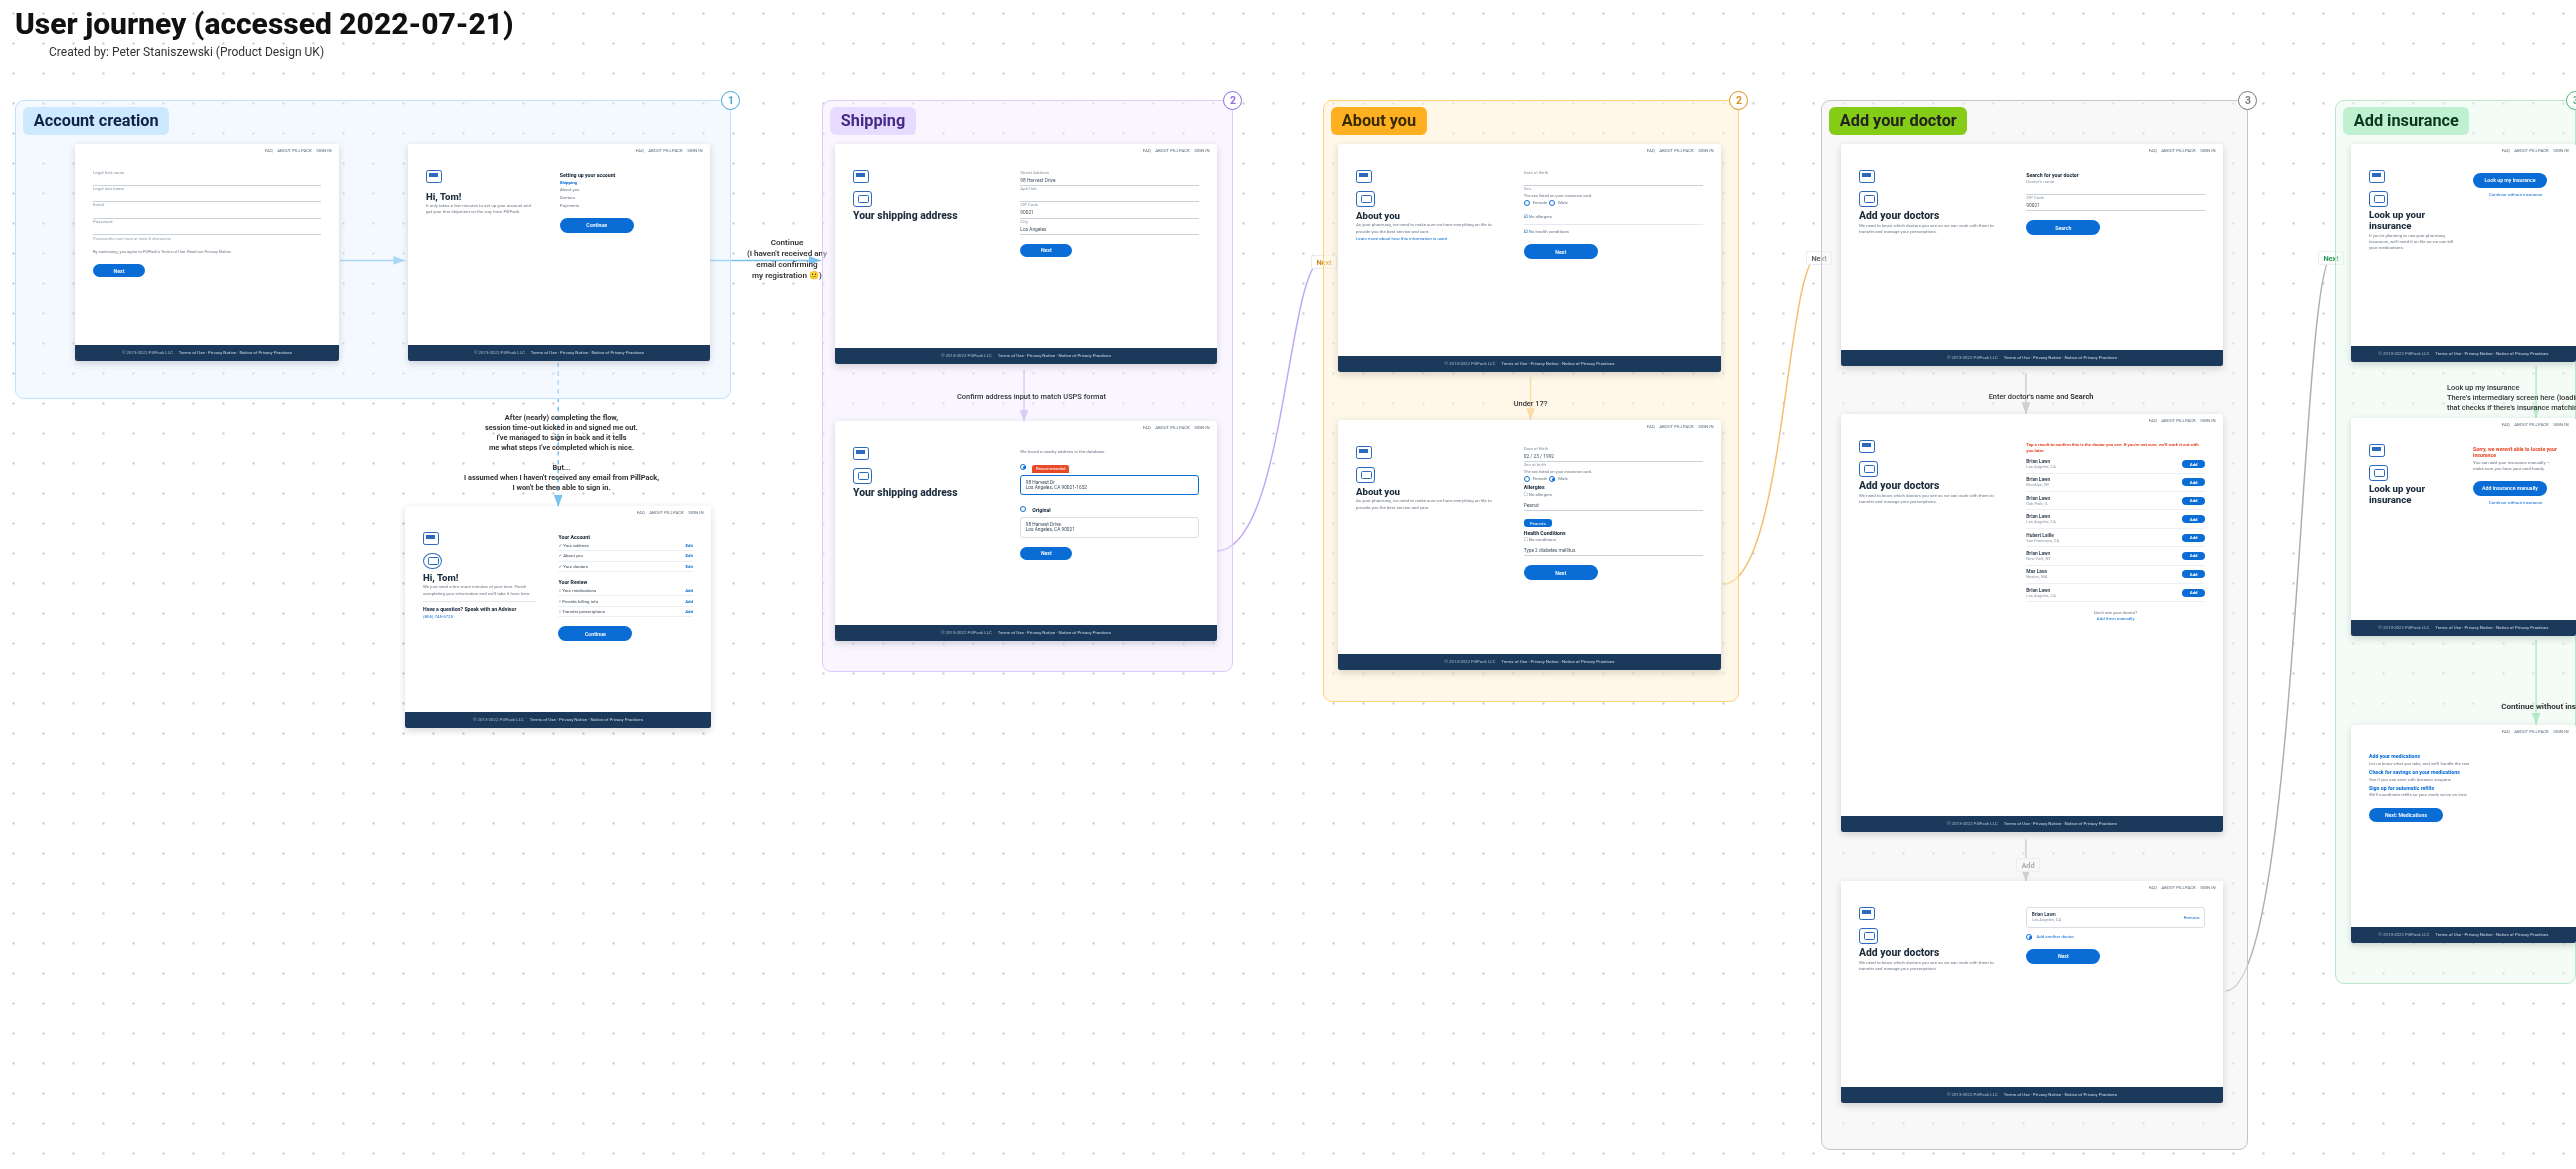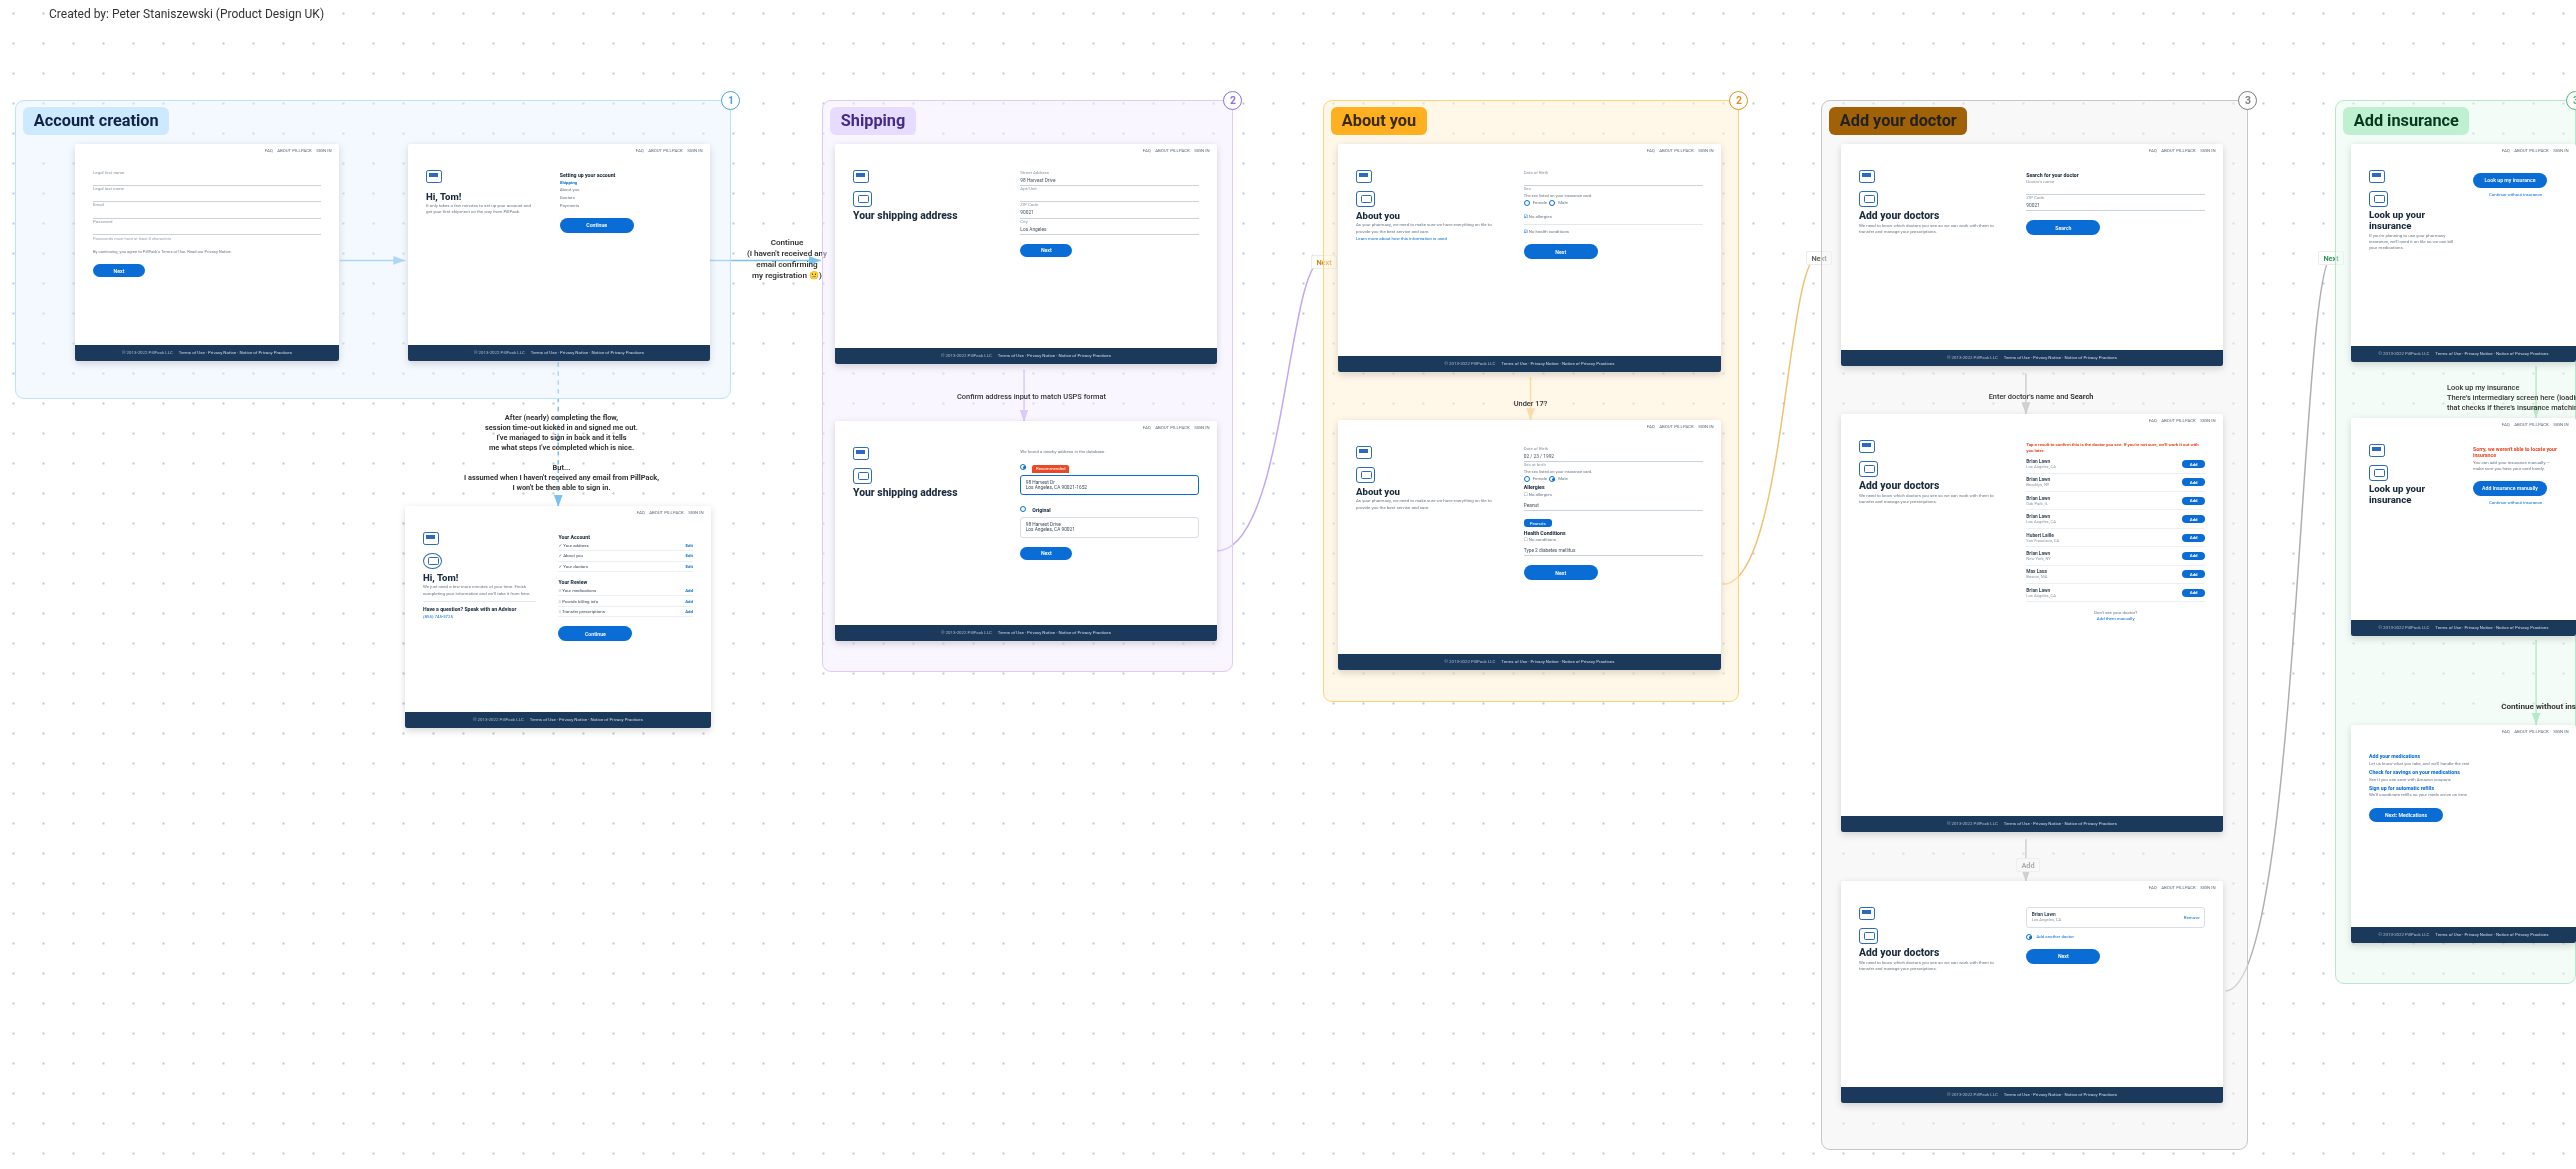--- a/index.html
+++ b/index.html
@@ -46,21 +46,21 @@
   }
 
   
   .s-account { border-color:#bfe0ff; background:rgba(230,242,255,0.45); color:#4aa3d6; }
   .s-account .section-label { background:#cde9ff; color:#124; }
   .s-shipping{ border-color:#decafd; background:rgba(244,238,255,0.5); color:#8d6fe0; }
   .s-shipping .section-label{ background:#e6dcff; color:#462a86; }
   .s-about   { border-color:#ffd27a; background:rgba(255,243,215,0.55); color:#d6941f; }
   .s-about   .section-label{ background:#ffb020; color:#3a2a00; }
   .s-doctor  { border-color:#c6c6c6; background:rgba(242,242,242,0.5); color:#7d7d7d; }
-  .s-doctor  .section-label{ background:#a16207; color:#222; }
+  .s-doctor  .section-label{ background:#84cc16; color:#222; }
   .s-insure  { border-color:#b9e6c9; background:rgba(232,250,239,0.5); color:#4fb879; }
   .s-insure  .section-label{ background:#bff0d0; color:#08371d; }
 
   
   .mock {
     position:absolute;
     background:#fff;
     border-radius:2.2px;
     box-shadow: 0 2.2px 7.4px rgba(0,0,0,0.15);
     overflow:hidden;
@@ -133,20 +133,21 @@
   .doc-row .addr{font-size:4.1px;color:#8a96a2;}
   .doc-row .add{ background:#0a6dd6;color:#fff;border-radius:7.4px;padding:1.5px 7.4px;font-size:4.4px;font-weight:700;}
 
   .tiny-h{font-size:5.2px;font-weight:800;color:#1a2b3c;margin:2.2px 0 0.7px;}
 
 </style>
 </head>
 <body>
 
 <div class="page-header">
+  <h1 class="page-title">User journey (accessed 2022-07-21)</h1>
   <div class="page-sub">Created by: Peter Staniszewski (Product Design UK)</div>
 </div>
 
 <svg class="arrows" viewBox="0 0 3484 1582" width="2576" height="1170">
   <defs>
     <marker id="ah-acc" markerWidth="10" markerHeight="10" refX="8" refY="3" orient="auto">
       <path d="M0,0 L8,3 L0,6 Z" fill="#79c1ef"></path>
     </marker>
     <marker id="ah-ship" markerWidth="10" markerHeight="10" refX="8" refY="3" orient="auto">
       <path d="M0,0 L8,3 L0,6 Z" fill="#c2a6f5"></path>

